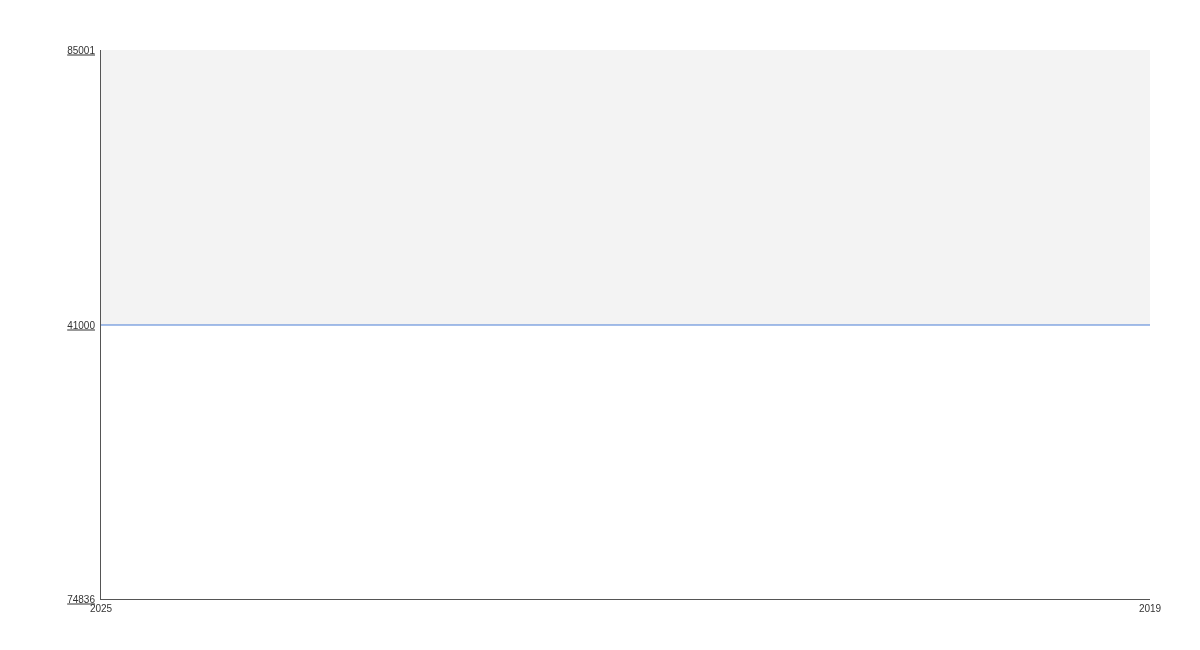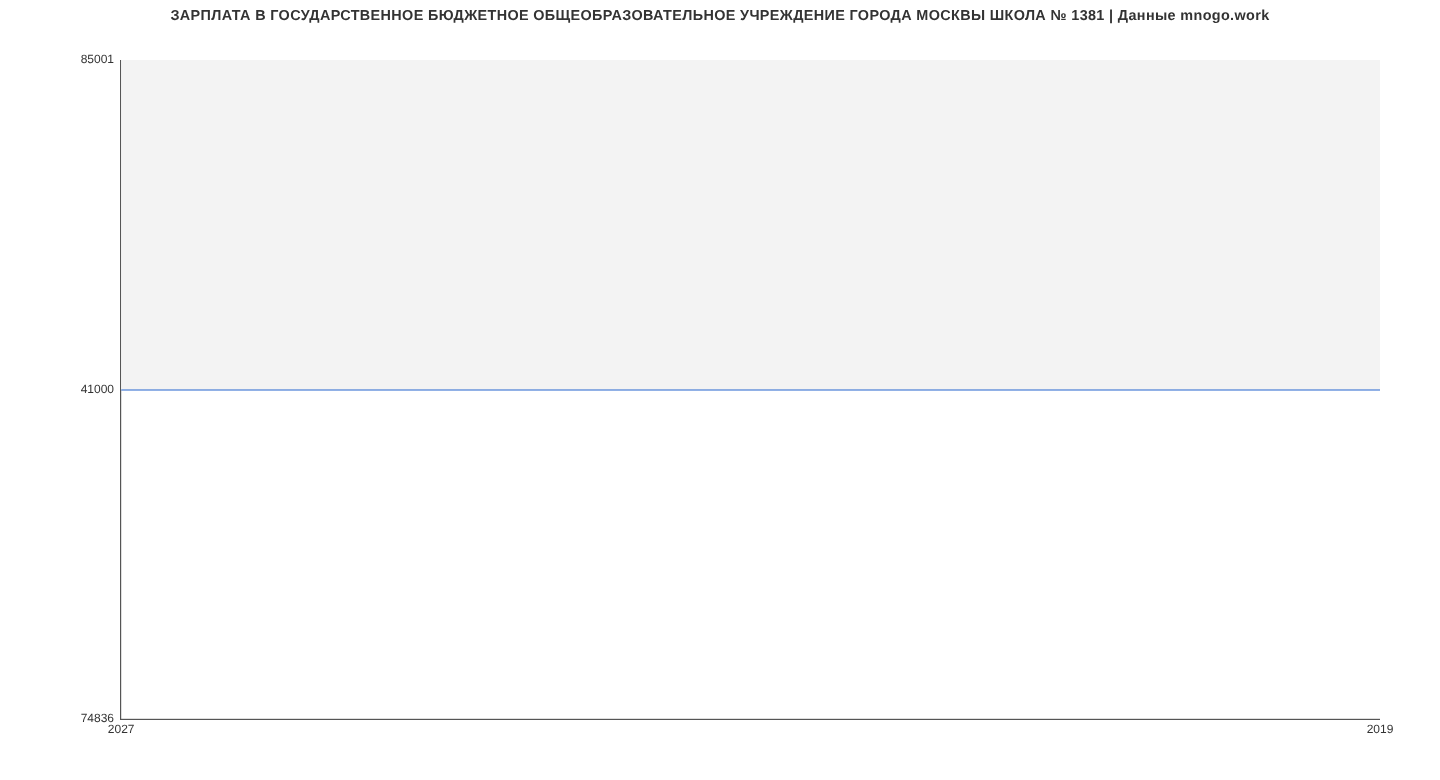--- a/index.html
+++ b/index.html
@@ -52,42 +52,42 @@
       border-top: 1.5px solid #4a7fd6;
       transform: translateY(-0.5px);
     }
     .y-tick {
       position: absolute;
       right: calc(100% + 6px);
       font-size: 10px;
       color: #333;
       transform: translateY(-50%);
       white-space: nowrap;
+      text-decoration: underline;
     }
     .y-tick-top { top: 0%; }
     .y-tick-mid { top: 50%; }
     .y-tick-bot { top: 100%; }
     .x-tick {
       position: absolute;
       top: calc(100% + 4px);
       font-size: 10px;
       color: #333;
       transform: translateX(-50%);
       white-space: nowrap;
     }
     .x-tick-left { left: 0%; }
     .x-tick-right { left: 100%; }
   </style>
 </head>
 <body>
 
 <div class="chart-container">
-  <div class="title">ЗАРПЛАТА В ГОСУДАРСТВЕННОЕ БЮДЖЕТНОЕ ОБЩЕОБРАЗОВАТЕЛЬНОЕ УЧРЕЖДЕНИЕ ГОРОДА МОСКВЫ ШКОЛА № 1381 | Данные mnogo.work</div>
   <div class="plot-area">
     <div class="fill-region"></div>
     <div class="data-line"></div>
     <div class="y-tick y-tick-top">85001</div>
     <div class="y-tick y-tick-mid">41000</div>
     <div class="y-tick y-tick-bot">74836</div>
-    <div class="x-tick x-tick-left">2027</div>
+    <div class="x-tick x-tick-left">2025</div>
     <div class="x-tick x-tick-right">2019</div>
   </div>
 </div>
 
 </body></html>

